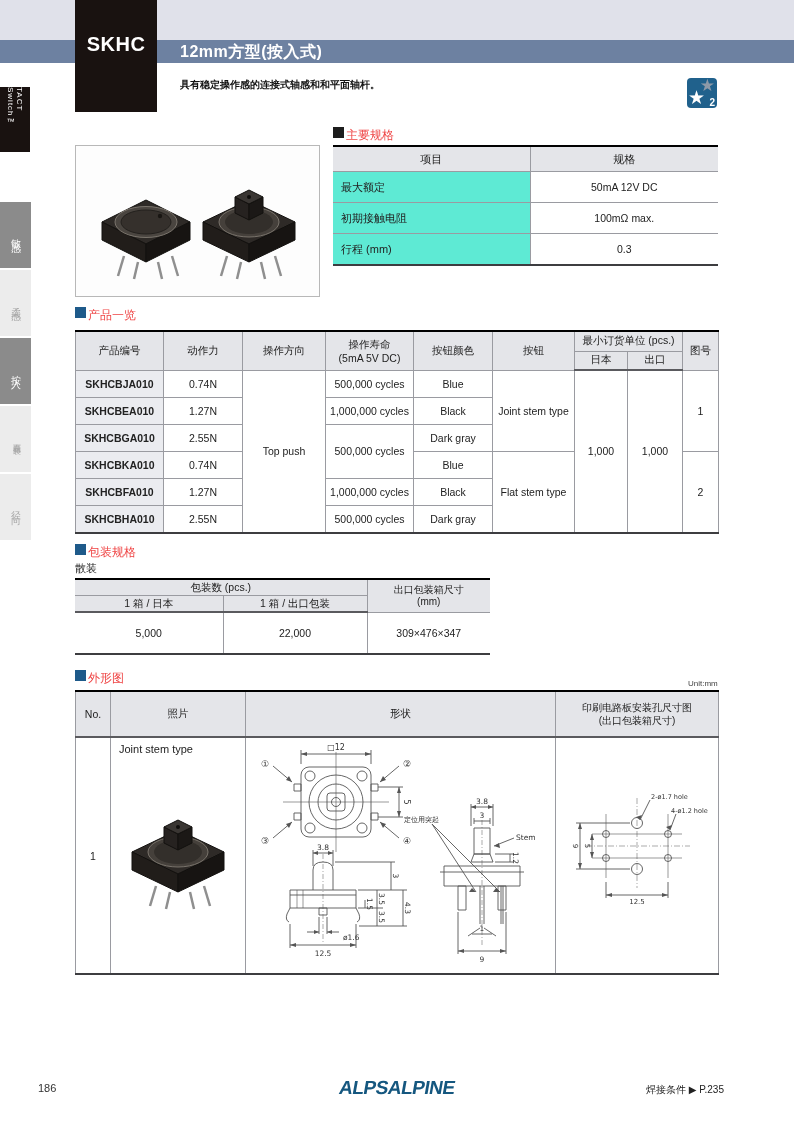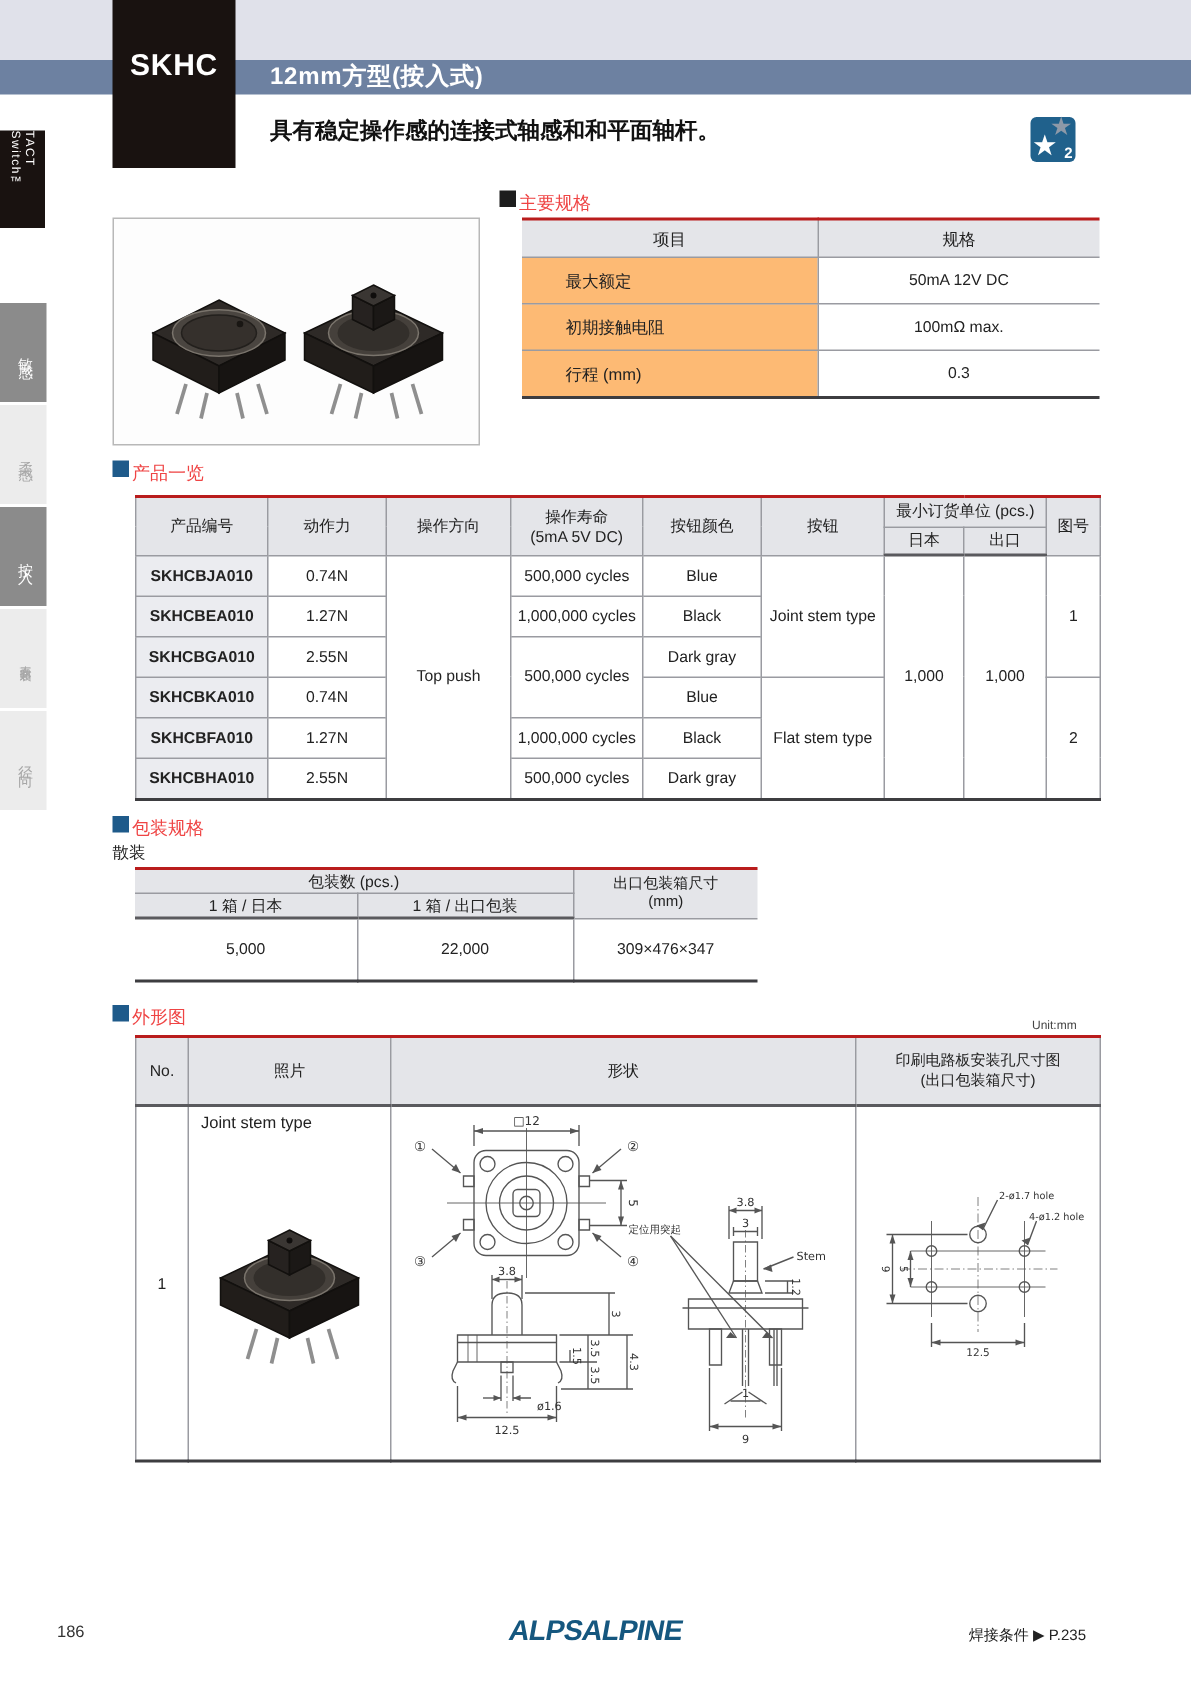--- a/index.html
+++ b/index.html
@@ -7,21 +7,21 @@
         font-family:"Liberation Sans","DejaVu Sans",sans-serif;color:#222;}
 
   
   .band-lavender{position:absolute;left:0;top:0;width:794px;height:40px;background:#e0e1ea;}
   .band-blue{position:absolute;left:0;top:40px;width:794px;height:23px;background:#6d81a1;}
   .skhc-box{position:absolute;left:75px;top:0;width:82px;height:112px;background:#191210;}
   .skhc-box span{position:absolute;left:0;top:33px;width:100%;text-align:center;
         color:#fff;font-size:20px;font-weight:bold;letter-spacing:.5px;}
   .page-title{position:absolute;left:180px;top:40px;height:23px;line-height:23px;
         color:#fff;font-size:16px;font-weight:bold;letter-spacing:.5px;}
-  .subtitle{position:absolute;left:180px;top:78px;font-size:15px;font-weight:bold;color:#111;}
+  .subtitle{position:absolute;left:180px;top:78px;font-size:10px;font-weight:bold;color:#111;}
   .star-badge{position:absolute;left:687px;top:78px;width:30px;height:30px;background:#20618c;border-radius:4px;}
   .star-badge .star-gray{position:absolute;right:2px;top:-3px;color:#8d99a8;font-size:17px;}
   .star-badge .star-white{position:absolute;left:1px;bottom:-1px;color:#fff;font-size:19px;}
   .star-badge .num{position:absolute;right:2px;bottom:0px;color:#fff;font-size:10px;font-weight:bold;}
 
   
   .tact-tab{position:absolute;left:0;top:87px;width:30px;height:65px;background:#191210;
         display:flex;align-items:center;justify-content:center;}
   .tact-tab span{writing-mode:vertical-rl;color:#fff;font-size:8px;letter-spacing:1px;}
   .side-tab{position:absolute;left:0;width:31px;height:66px;display:flex;align-items:center;justify-content:center;}
@@ -31,27 +31,27 @@
   .side-tab.inactive{background:#ececec;} .side-tab.inactive span{color:#a7a7a7;}
 
   
   .sec-title{position:absolute;font-size:12px;color:#ef4444;display:flex;}
   .bullet{display:inline-block;width:11px;height:11px;margin-right:2px;}
   .bullet.black{background:#1d1d1d;} .bullet.blue{background:#1e5a8a;}
   .plain-label{position:absolute;font-size:11px;color:#222;}
 
   
   .tbl{border-collapse:collapse;table-layout:fixed;position:absolute;background:#fff;
-       border-top:2px solid #b91c1c;border-bottom:2px solid #3d3d40;font-size:10.5px;color:#222;margin-left:15px;}
+       border-top:2px solid #000000;border-bottom:2px solid #3d3d40;font-size:10.5px;color:#222;}
   .tbl th,.tbl td{border:1px solid #9a9ba1;font-weight:normal;text-align:center;padding:0;}
   .tbl thead th{background:#e4e5e9;}
   .thick-under thead tr:last-child th{border-bottom:2px solid #5a5a5e;}
   .no-outer-v tr>*:first-child{border-left:none;}
   .no-outer-v tr>*:last-child{border-right:none;}
-  .spec-table td.item{background:#fdba74;text-align:left;padding-left:29px;font-size:11px;}
+  .spec-table td.item{background:#5eead4;text-align:left;padding-left:8px;font-size:11px;}
   .spec-table thead th{height:24px;font-size:11px;}
   .spec-table td{height:30px;}
   .prod-table td{height:26px;}
   .prod-table td.pn{background:#ebecf0;font-weight:bold;}
   .pack-table thead th{height:15px;}
   .pack-table td{height:40px;}
   .out-table thead th{height:44px;}
   .photo-cell,.shape-cell,.pcb-cell{position:relative;vertical-align:top;}
   .stem-type-label{position:absolute;left:8px;top:5px;font-size:11px;color:#222;}
   .unit-label{position:absolute;font-size:8px;color:#444;}

